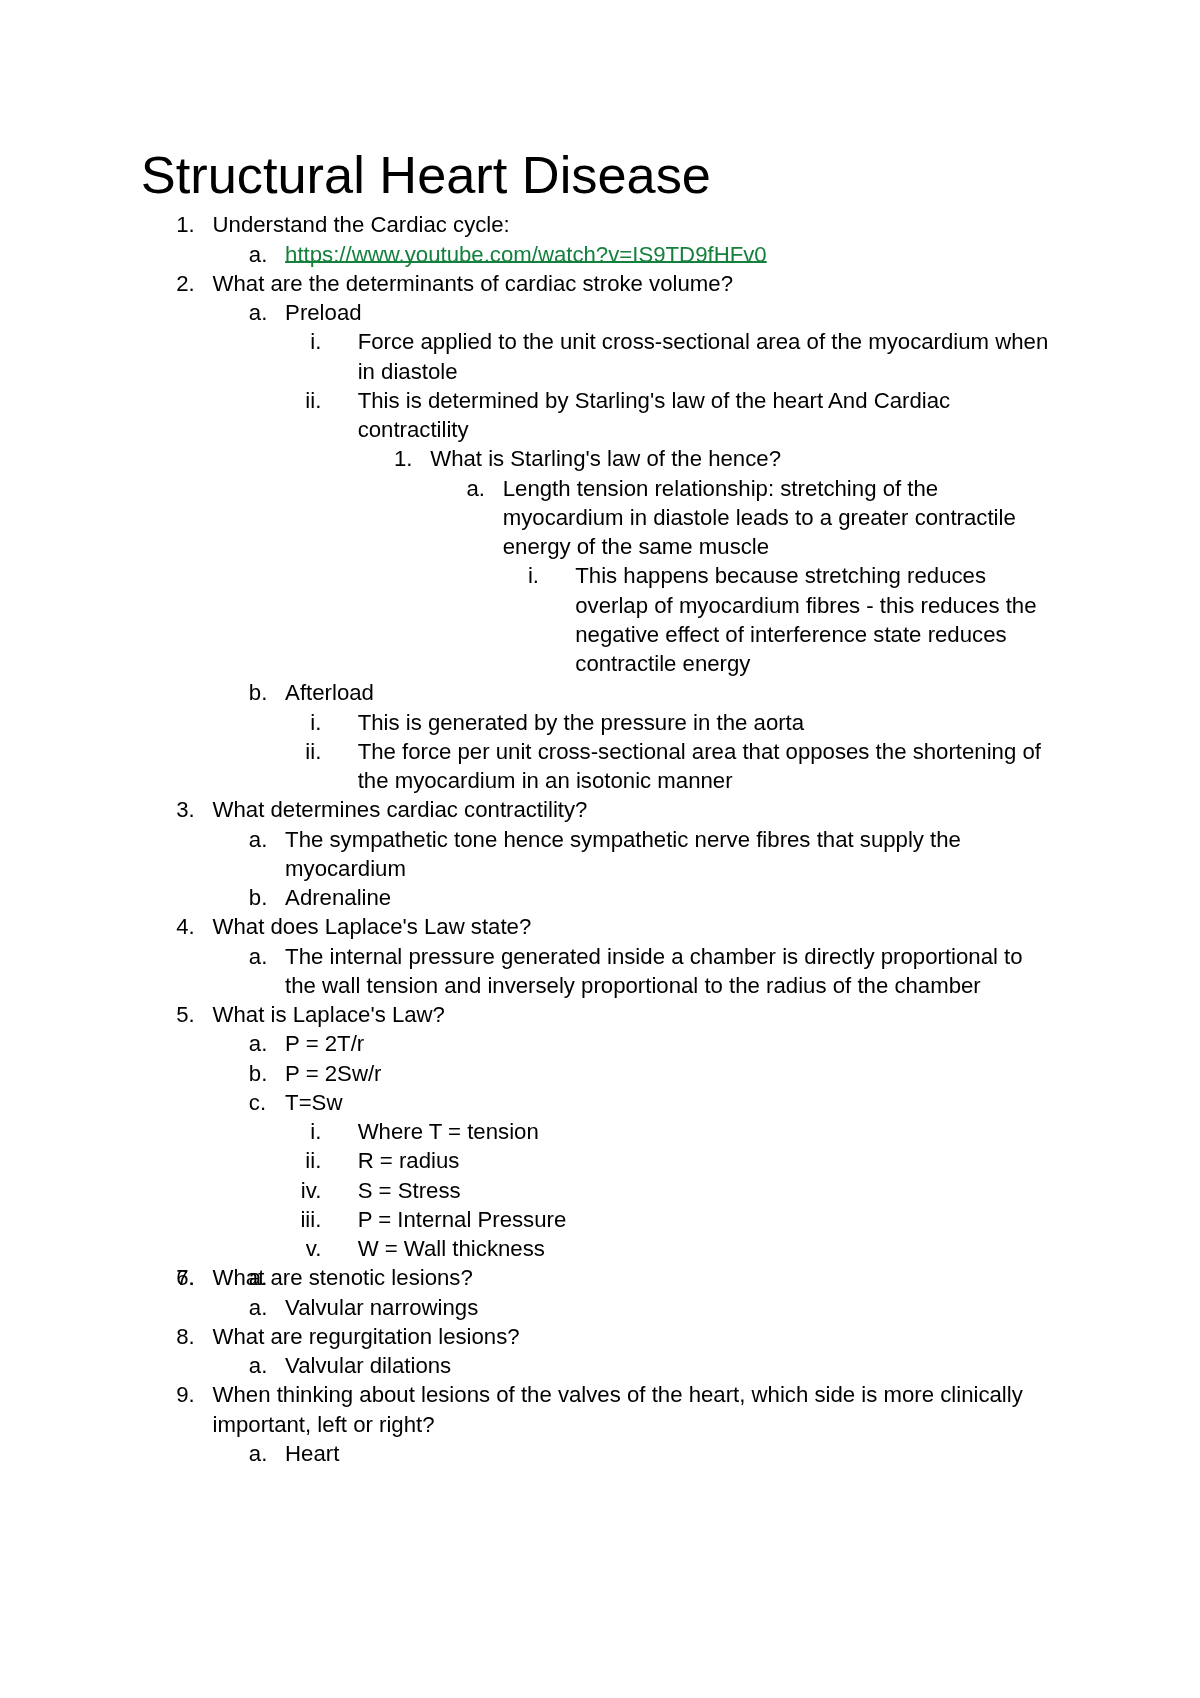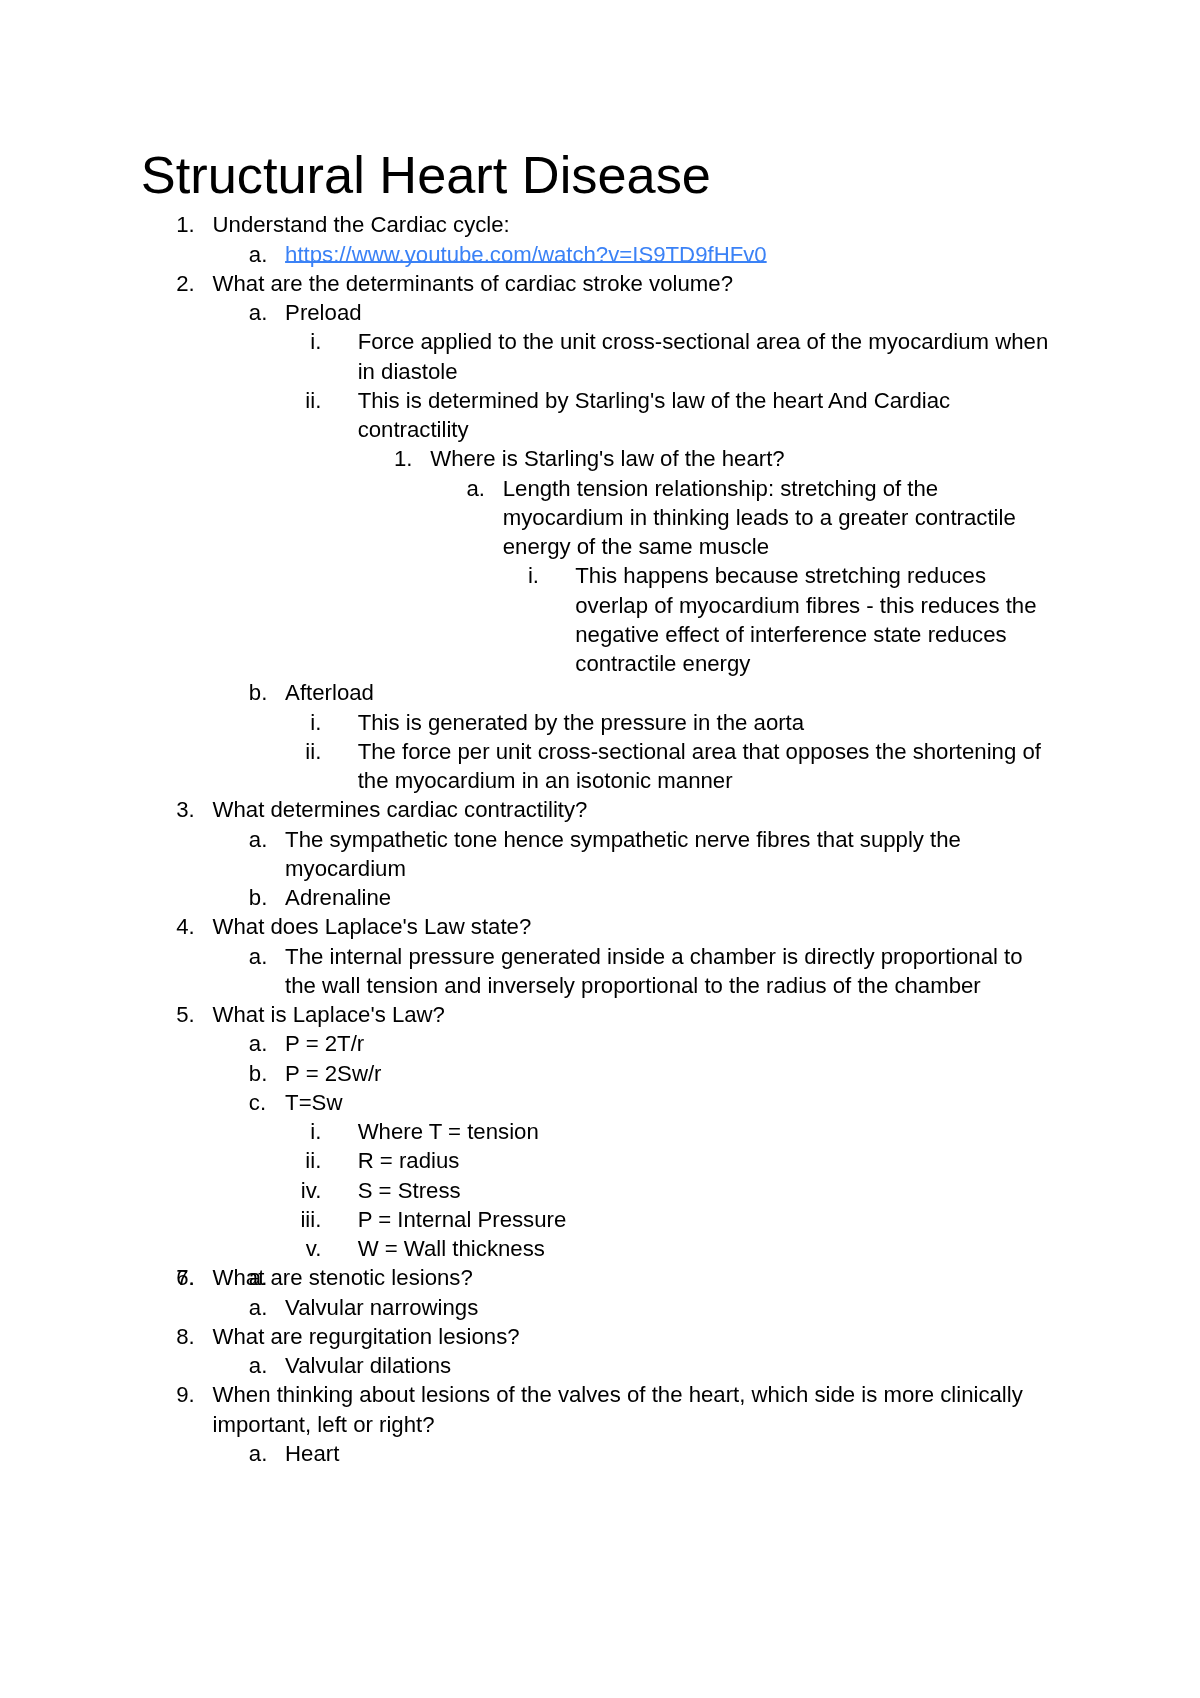--- a/index.html
+++ b/index.html
@@ -37,21 +37,21 @@
     left:36.275px; top:0;
     width:36.275px;
     text-align:left;
     white-space:pre;
   }
   li.item.roman > .marker {
     left:0; width:36.275px;
     text-align:right;
   }
   a.link {
-    color:#3b82f6;
+    color:#15803d;
     text-decoration:underline;
     text-decoration-thickness:2px;
     text-underline-offset:-0.5px;
     text-decoration-skip-ink:none;
   }
 </style>
 </head>
 <body>
 
 <div class="page">
@@ -79,25 +79,25 @@
               <li class="item roman">
                 <span class="marker">i.</span>
                 <span class="item-text">Force applied to the unit cross-sectional area of the myocardium when in diastole</span>
               </li>
               <li class="item roman">
                 <span class="marker">ii.</span>
                 <span class="item-text">This is determined by Starling's law of the heart And Cardiac contractility</span>
                 <ol class="sublist">
                   <li class="item">
                     <span class="marker">1.</span>
-                    <span class="item-text">Where is Starling's law of the heart?</span>
+                    <span class="item-text">What is Starling's law of the hence?</span>
                     <ol class="sublist">
                       <li class="item">
                         <span class="marker">a.</span>
-                        <span class="item-text">Length tension relationship: stretching of the myocardium in thinking leads to a greater contractile energy of the same muscle</span>
+                        <span class="item-text">Length tension relationship: stretching of the myocardium in diastole leads to a greater contractile energy of the same muscle</span>
                         <ol class="sublist">
                           <li class="item roman">
                             <span class="marker">i.</span>
                             <span class="item-text">This happens because stretching reduces overlap of myocardium fibres - this reduces the negative effect of interference state reduces contractile energy</span>
                           </li>
                         </ol>
                       </li>
                     </ol>
                   </li>
                 </ol>

